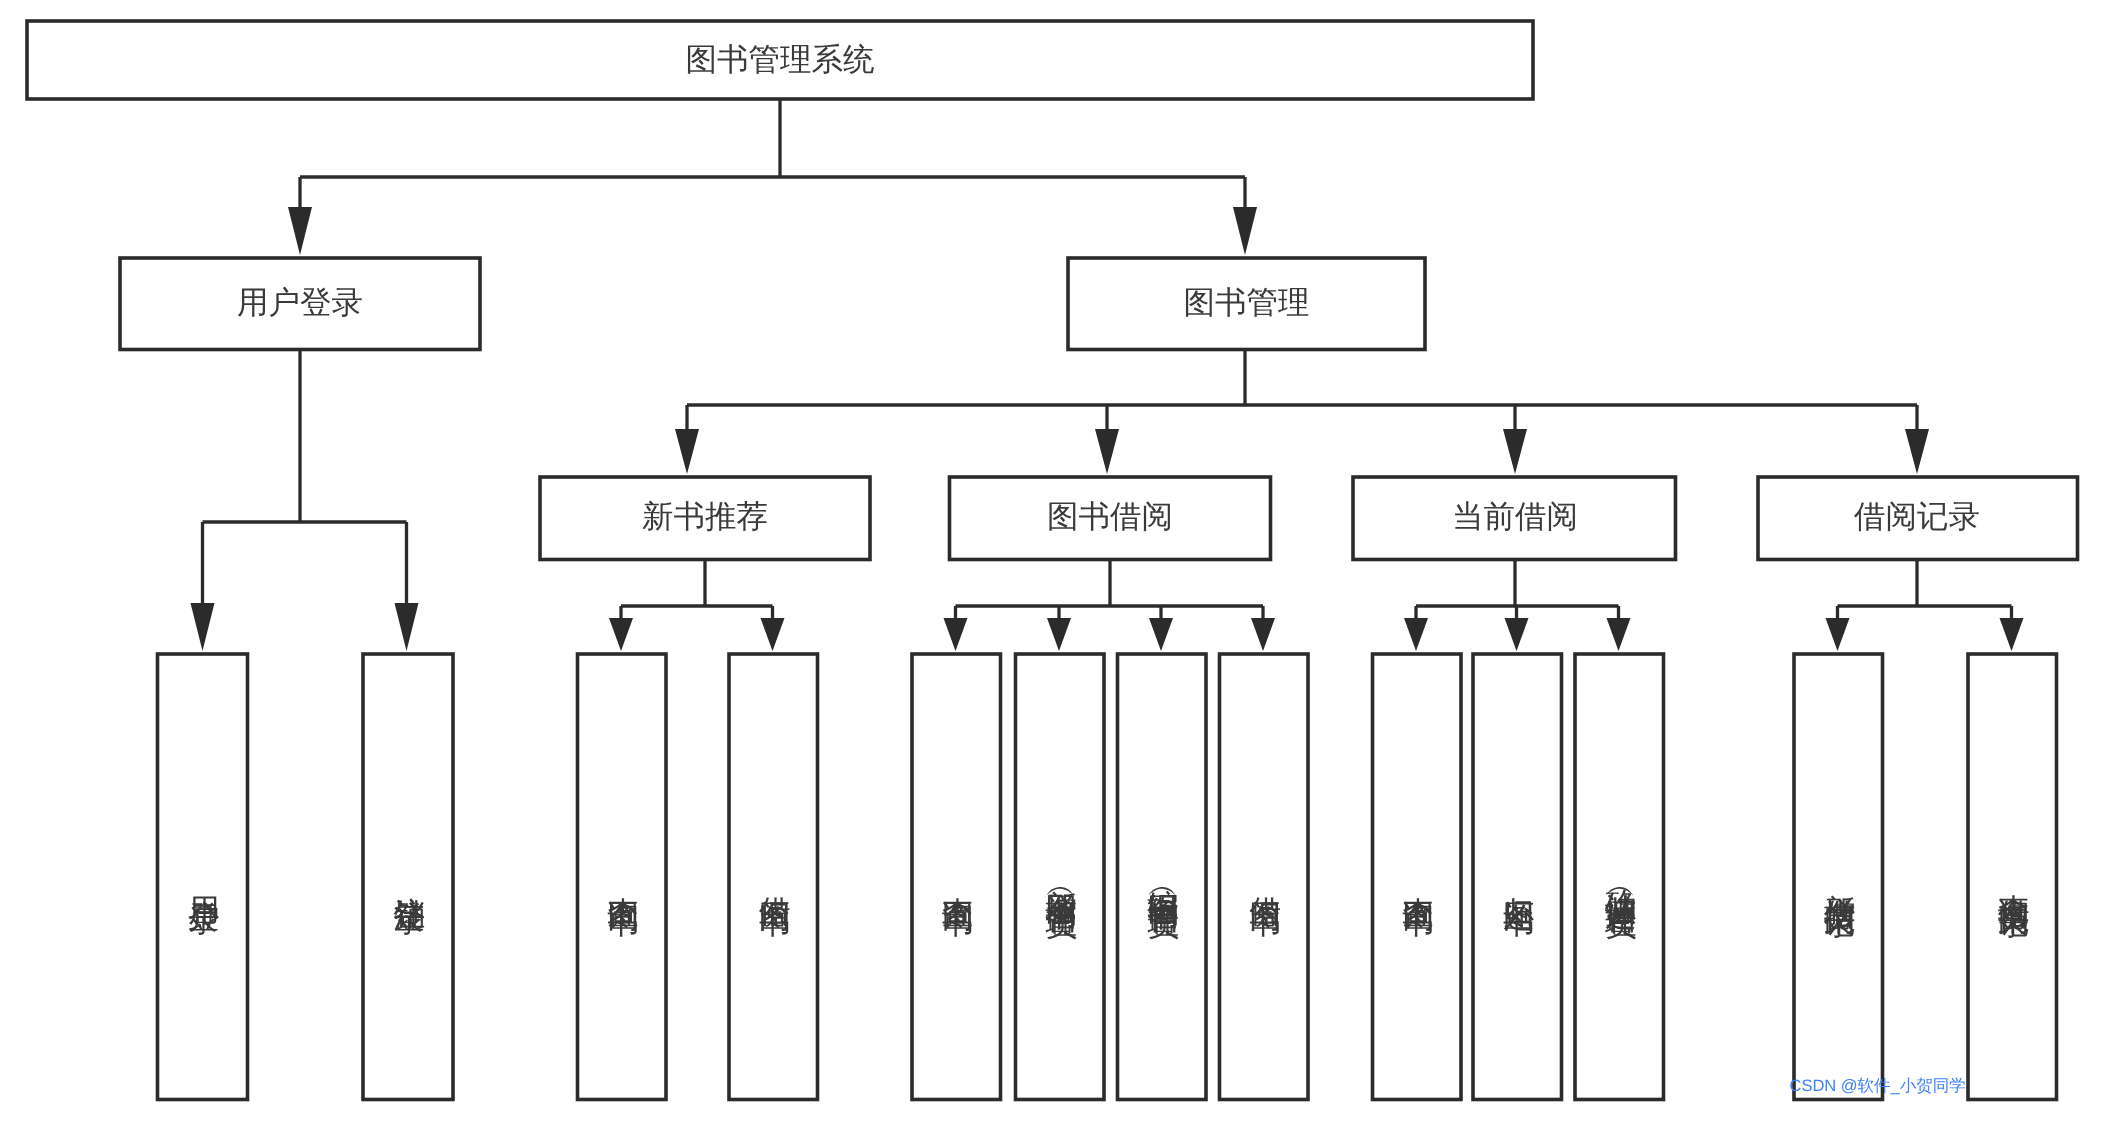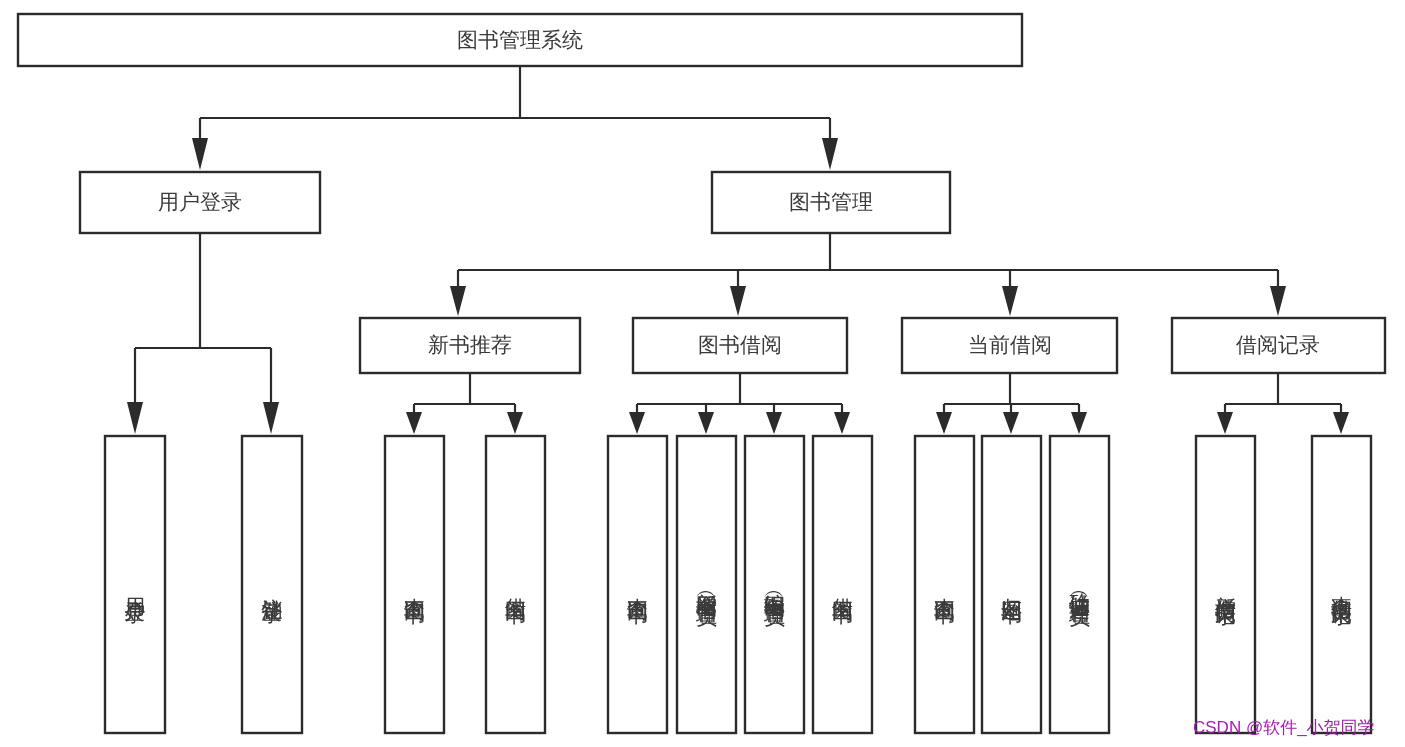--- a/index.html
+++ b/index.html
@@ -59,22 +59,22 @@
     display: flex;
     align-items: center;
     justify-content: center;
     text-align: center;
     pointer-events: none;
     overflow: hidden;
   }
   .watermark {
     position: absolute;
     font-family: "Liberation Sans", "DejaVu Sans", sans-serif;
-    font-size: 17px;
-    color: #a21caf;
+    font-size: 11px;
+    color: #3b82f6;
     white-space: nowrap;
   }
 </style>
 </head>
 <body>
 
 <div id="canvas">
 
   <svg class="diagram" viewBox="0 0 1405 747">
 

